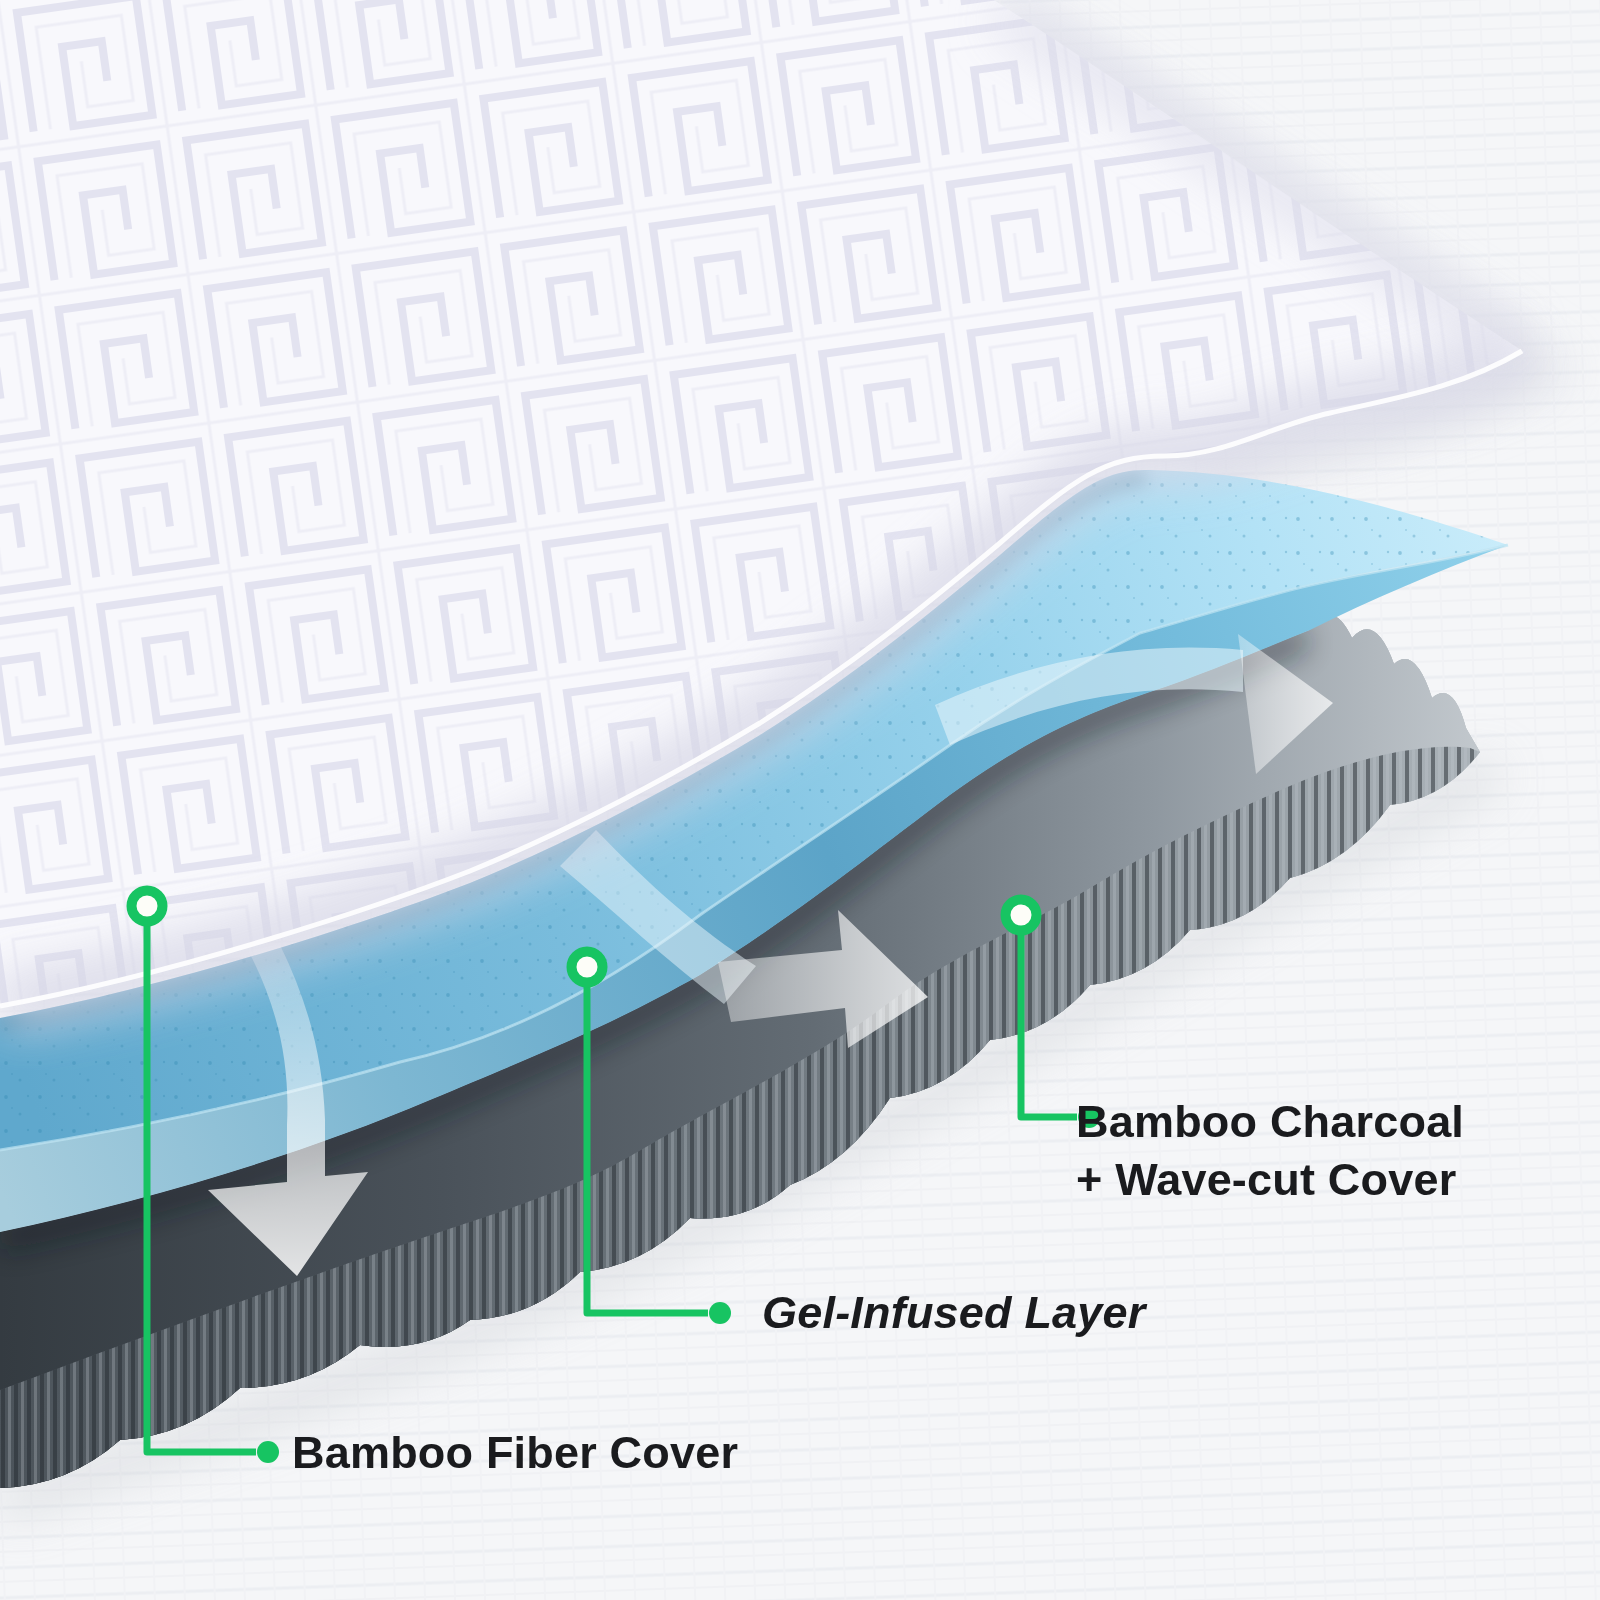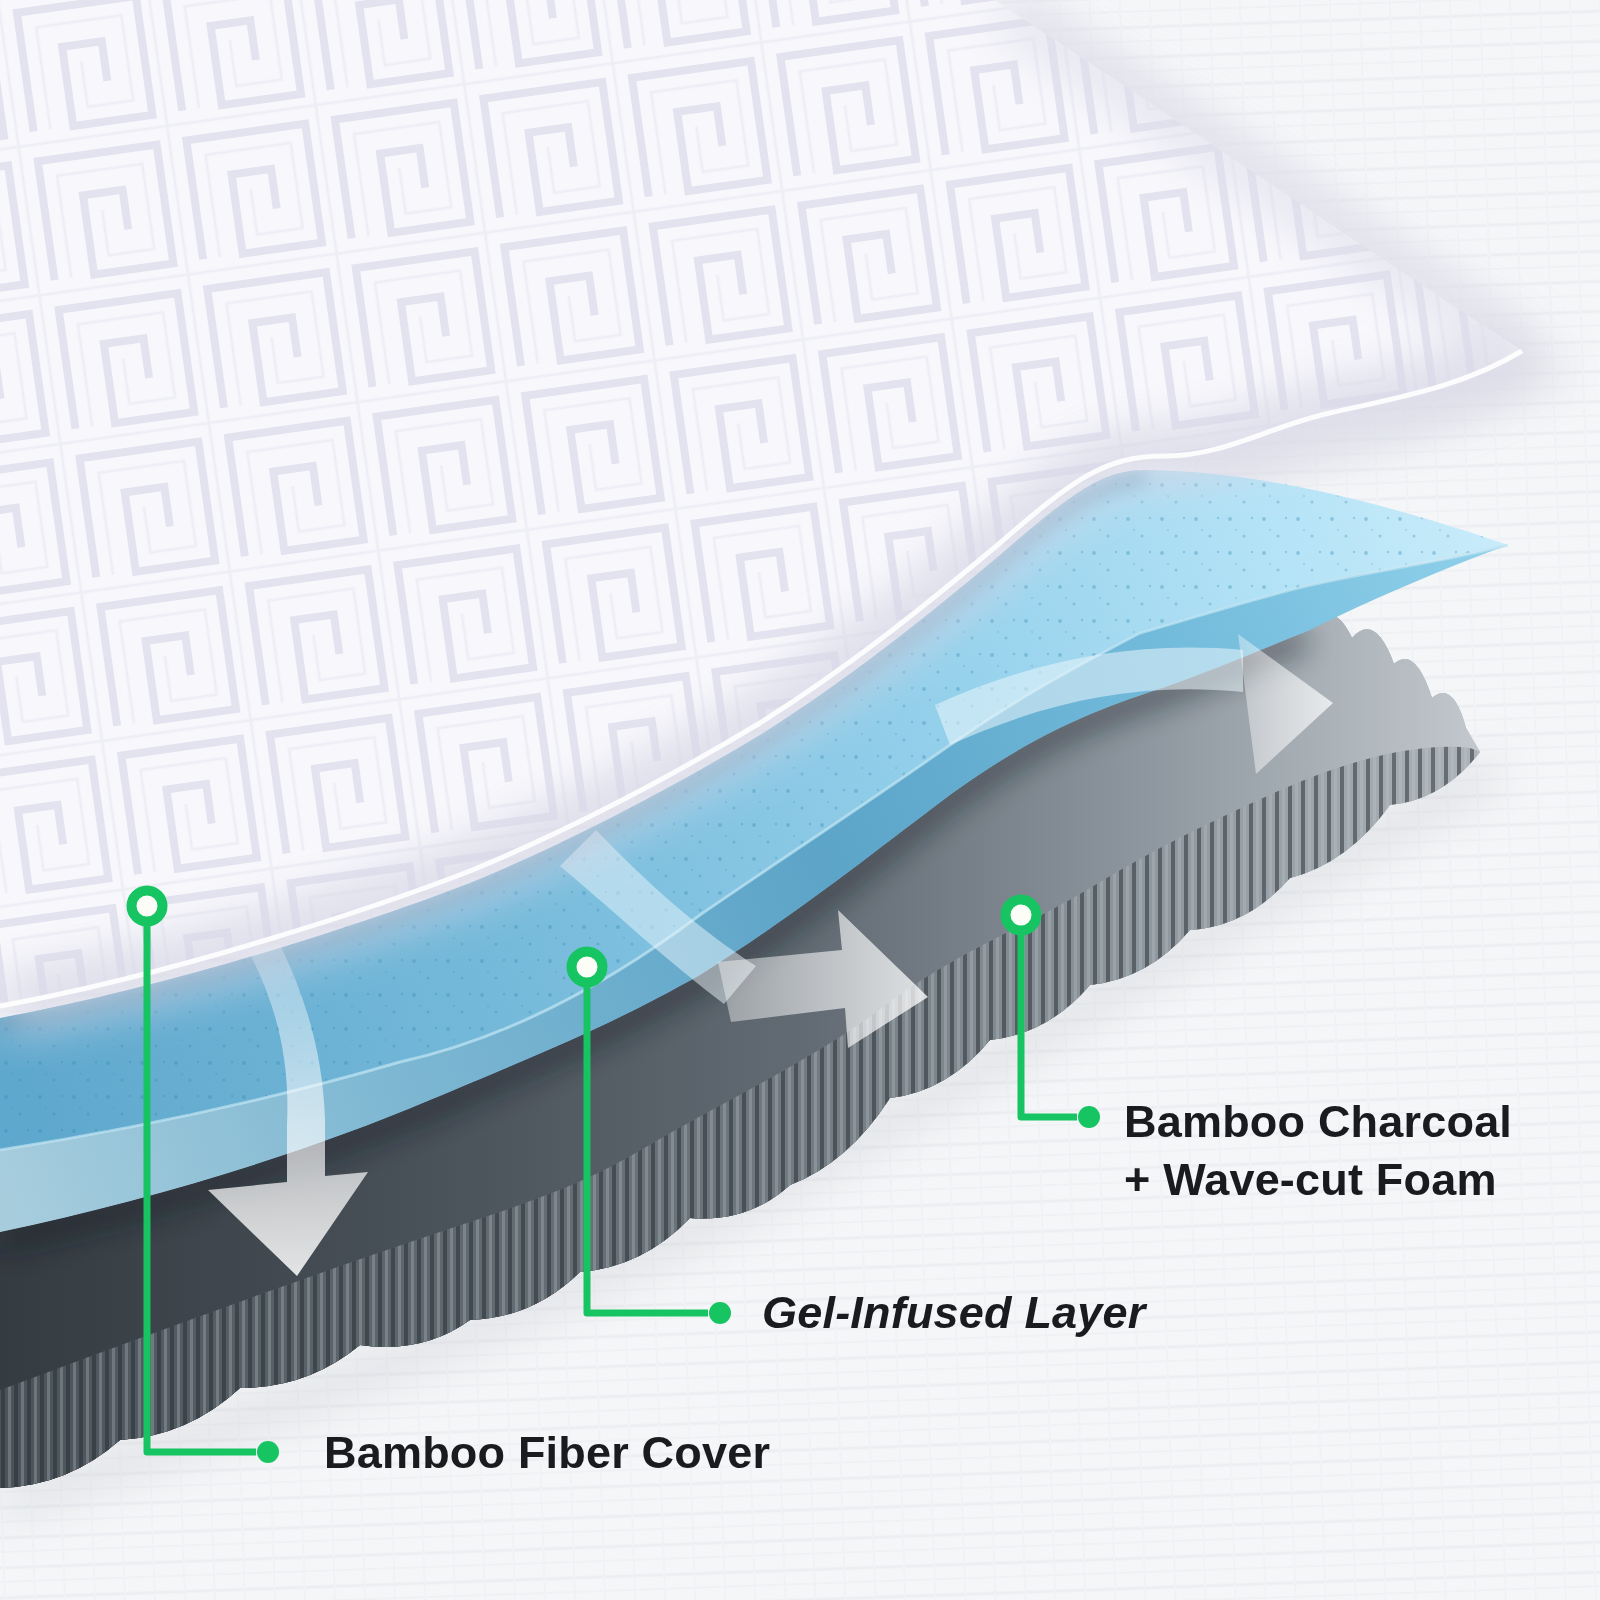--- a/index.html
+++ b/index.html
@@ -233,23 +233,23 @@
       <circle class="callout-dot" cx="720" cy="1313" r="11"></circle>
     </g>
     <g>
       <path class="callout-line" d="M1021,935 L1021,1117 L1077,1117"></path>
       <circle class="callout-ring" cx="1021" cy="915" r="15.5"></circle>
       <circle class="callout-dot" cx="1089" cy="1117" r="11"></circle>
     </g>
   </g>
 </svg>
 
-<div class="label" style="left:324px;top:1453px;">
+<div class="label" style="left:292px;top:1453px;">
   <span>Bamboo Fiber Cover</span>
 </div>
 <div class="label" style="left:762px;top:1313px;font-style:italic;">
   <span>Gel-Infused Layer</span>
 </div>
-<div class="label" style="left:1124px;top:1151px;">
+<div class="label" style="left:1076px;top:1151px;">
   <span>Bamboo Charcoal</span>
-  <span>+ Wave-cut Foam</span>
+  <span>+ Wave-cut Cover</span>
 </div>
 </div>
 
 </body></html>

